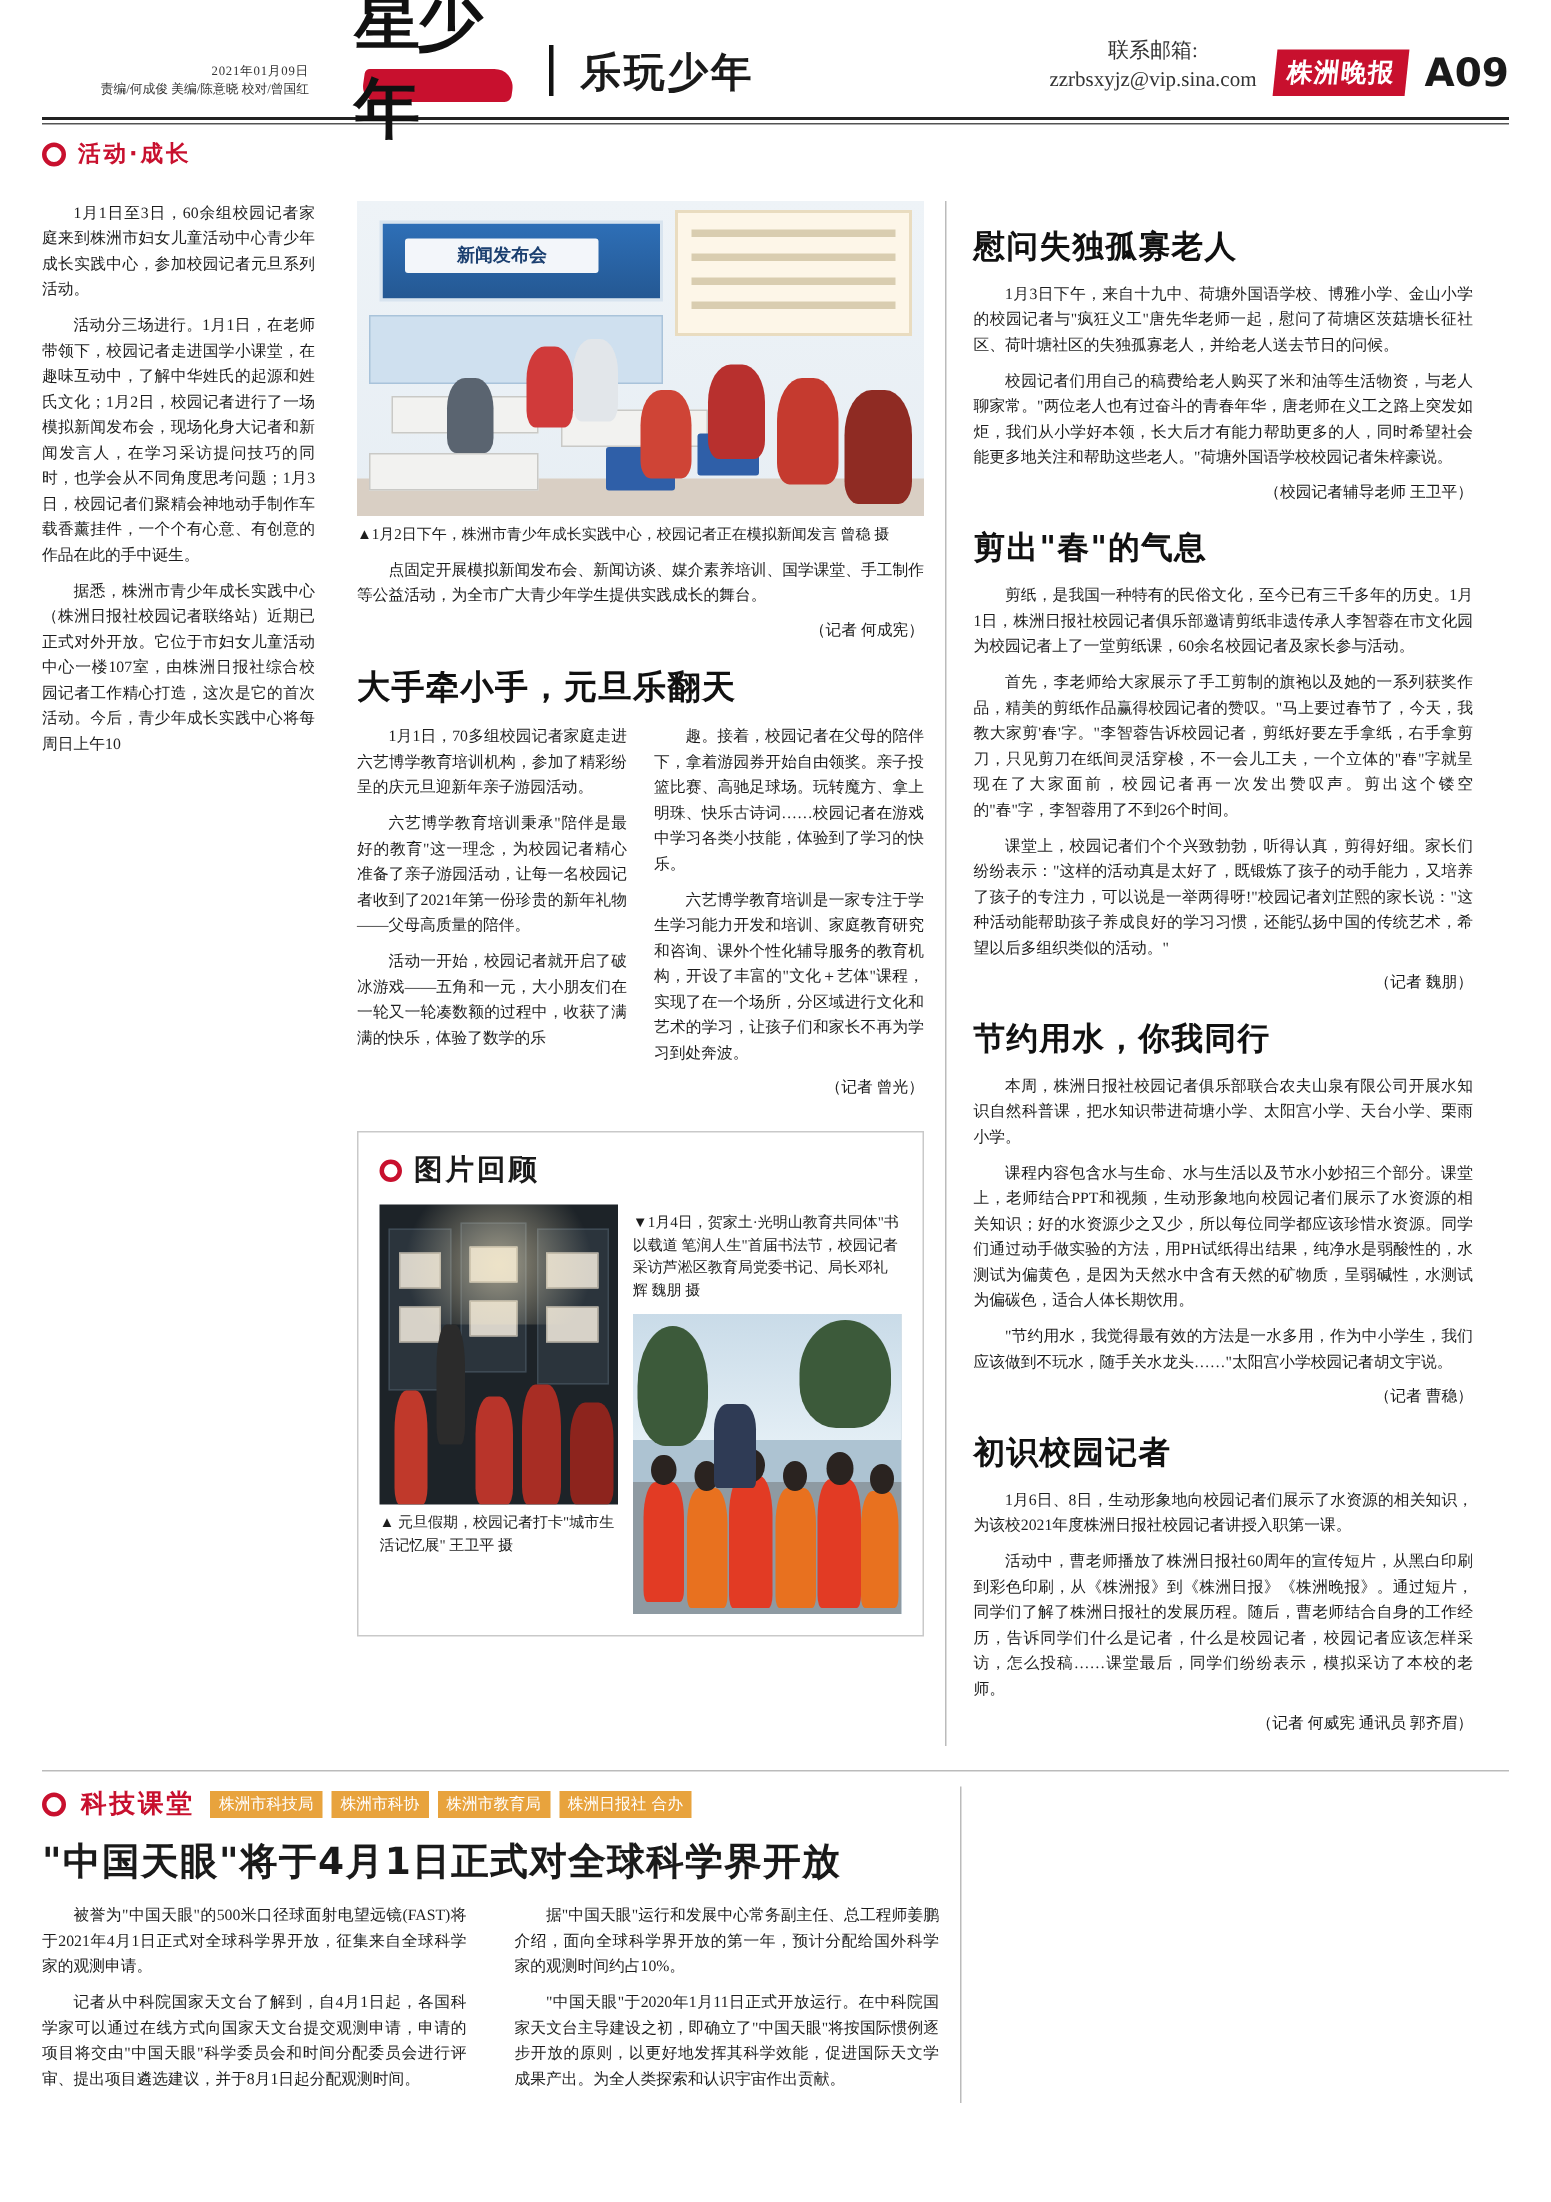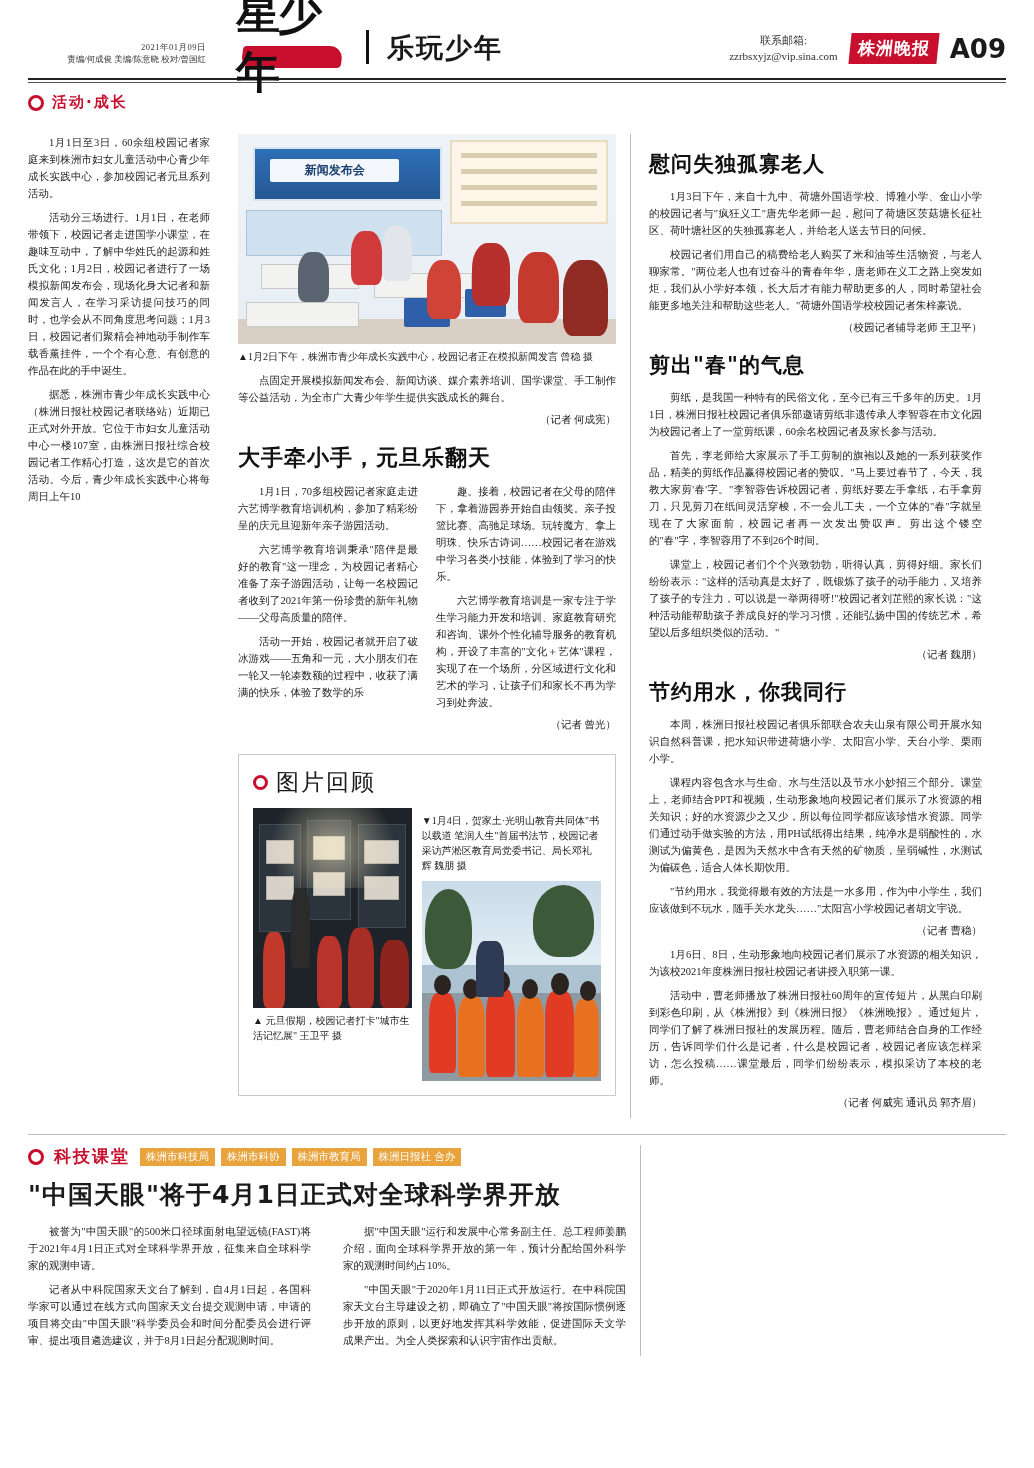--- a/index.html
+++ b/index.html
@@ -41,21 +41,21 @@
   }
   .mh-sep { width:3px; height:34px; background:#111; margin:0 8px 8px 8px; }
   .mh-section {
     font-size:27px; font-weight:bold; letter-spacing:2px;
     padding-bottom:6px; font-family:"DejaVu Sans", sans-serif;
   }
   .mh-right {
     margin-left:auto; display:flex; align-items:flex-end; gap:12px;
     padding-bottom:8px;
   }
-  .mh-mail { font-size:11px; color:#333; text-align:center; line-height:1.4; }
+  .mh-mail { font-size:14px; color:#333; text-align:center; line-height:1.4; }
   .mh-paper {
     background:#c8102e; color:#fff; font-size:17px; font-weight:bold;
     padding:4px 8px; letter-spacing:1px; font-family:"DejaVu Sans", sans-serif;
     transform:skewX(-6deg);
   }
   .mh-pageno { font-size:26px; font-weight:bold; font-family:"DejaVu Sans", sans-serif; }
 
   
   .rule-thick { border-top:2px solid #222; margin:6px 0 0 0; }
   .rule-thin  { border-top:1px solid #555; margin:2px 0 10px 0; }
@@ -156,21 +156,21 @@
   
   .review-box {
     border:1px solid #c9c9c9; padding:12px 14px 14px 14px; margin-top:14px;
     background:#fff;
   }
   .review-head { display:flex; align-items:center; gap:8px; margin-bottom:10px; }
   .review-head .ring {
     width:15px; height:15px; border-radius:50%; border:3.5px solid #c8102e; flex:none;
   }
   .review-head .t {
-    font-size:23px; font-weight:normal; letter-spacing:2px;
+    font-size:19px; font-weight:bold; letter-spacing:2px;
     font-family:"DejaVu Sans", sans-serif;
   }
   .review-grid { display:flex; gap:10px; }
   .rv-left { width:47%; }
   .rv-right { width:53%; }
 
   .ph-museum { width:100%; height:200px; position:relative; background:#1d2328; }
   .ph-museum .panel {
     position:absolute; background:#2b343c; border:1px solid #3e4a54;
   }
@@ -362,20 +362,21 @@
       <p class="body">首先，李老师给大家展示了手工剪制的旗袍以及她的一系列获奖作品，精美的剪纸作品赢得校园记者的赞叹。"马上要过春节了，今天，我教大家剪'春'字。"李智蓉告诉校园记者，剪纸好要左手拿纸，右手拿剪刀，只见剪刀在纸间灵活穿梭，不一会儿工夫，一个立体的"春"字就呈现在了大家面前，校园记者再一次发出赞叹声。剪出这个镂空的"春"字，李智蓉用了不到26个时间。</p>
       <p class="body">课堂上，校园记者们个个兴致勃勃，听得认真，剪得好细。家长们纷纷表示："这样的活动真是太好了，既锻炼了孩子的动手能力，又培养了孩子的专注力，可以说是一举两得呀!"校园记者刘芷熙的家长说："这种活动能帮助孩子养成良好的学习习惯，还能弘扬中国的传统艺术，希望以后多组织类似的活动。"</p>
       <p class="sig">（记者 魏朋）</p>
 
       <div class="sub-h">节约用水，你我同行</div>
       <p class="body">本周，株洲日报社校园记者俱乐部联合农夫山泉有限公司开展水知识自然科普课，把水知识带进荷塘小学、太阳宫小学、天台小学、栗雨小学。</p>
       <p class="body">课程内容包含水与生命、水与生活以及节水小妙招三个部分。课堂上，老师结合PPT和视频，生动形象地向校园记者们展示了水资源的相关知识；好的水资源少之又少，所以每位同学都应该珍惜水资源。同学们通过动手做实验的方法，用PH试纸得出结果，纯净水是弱酸性的，水测试为偏黄色，是因为天然水中含有天然的矿物质，呈弱碱性，水测试为偏碳色，适合人体长期饮用。</p>
       <p class="body">"节约用水，我觉得最有效的方法是一水多用，作为中小学生，我们应该做到不玩水，随手关水龙头……"太阳宫小学校园记者胡文宇说。</p>
       <p class="sig">（记者 曹稳）</p>
 
+      <div class="sub-h">初识校园记者</div>
       <p class="body">1月6日、8日，生动形象地向校园记者们展示了水资源的相关知识，为该校2021年度株洲日报社校园记者讲授入职第一课。</p>
       <p class="body">活动中，曹老师播放了株洲日报社60周年的宣传短片，从黑白印刷到彩色印刷，从《株洲报》到《株洲日报》《株洲晚报》。通过短片，同学们了解了株洲日报社的发展历程。随后，曹老师结合自身的工作经历，告诉同学们什么是记者，什么是校园记者，校园记者应该怎样采访，怎么投稿……课堂最后，同学们纷纷表示，模拟采访了本校的老师。</p>
       <p class="sig">（记者 何威宪 通讯员 郭齐眉）</p>
     </div>
   </div>
 
   <div class="bottom">
     <div class="bottom-rule"></div>
     <div style="display:flex;">
       <div style="width:612px; padding-right:14px;">

